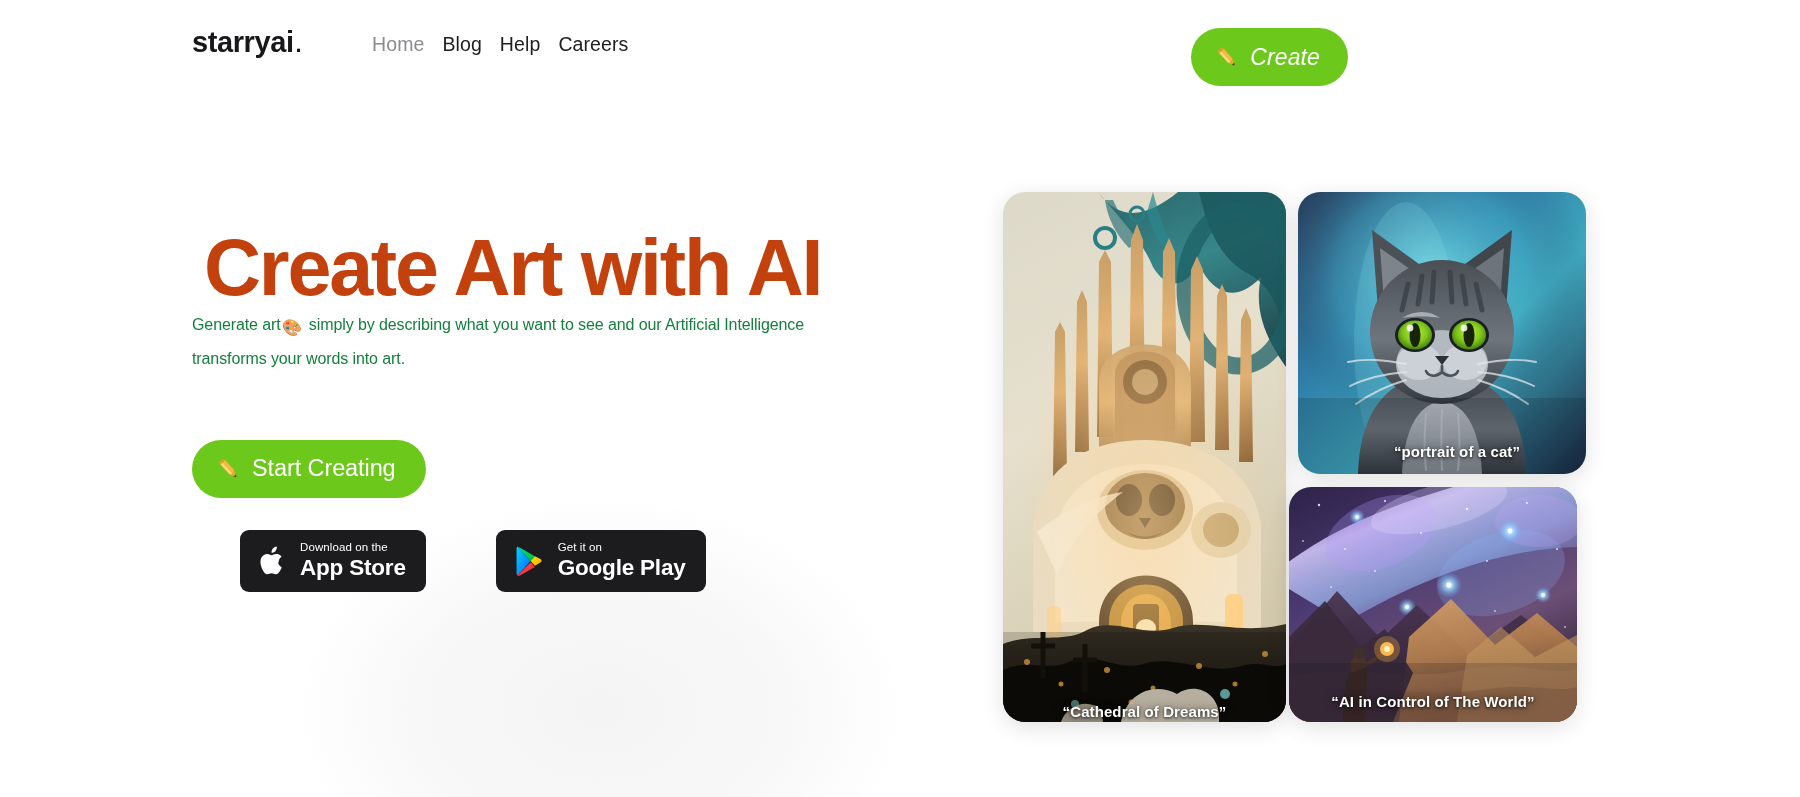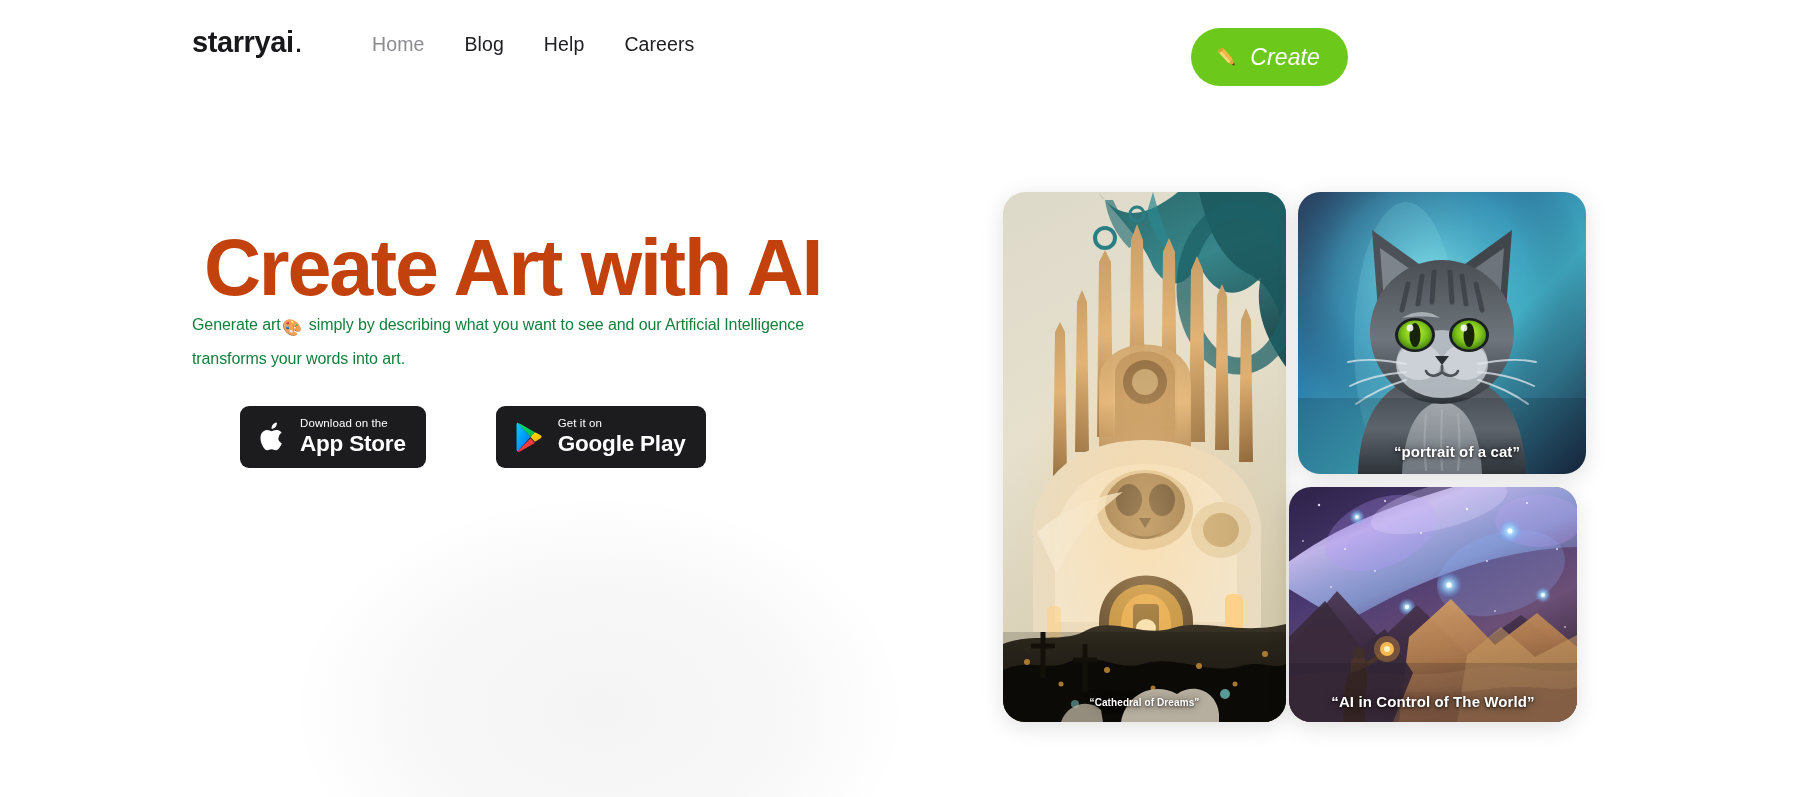--- a/index.html
+++ b/index.html
@@ -69,21 +69,21 @@
     margin-bottom: 1px;
     font-weight: 700;
   }
 
   .nav {
     position: absolute;
     left: 372px;
     top: 30px;
     display: flex;
     align-items: center;
-    gap: 40px;
+    gap: 18px;
   }
   .nav-link {
     font-size: 19.5px;
     color: #202023;
     letter-spacing: 0.1px;
     text-decoration: none;
     cursor: pointer;
     line-height: 28px;
     white-space: nowrap;
   }
@@ -221,21 +221,21 @@
     left: 0; right: 0; bottom: 12px;
     text-align: center;
     color: #ffffff;
     font-size: 15px;
     font-weight: 700;
     letter-spacing: 0.1px;
     text-shadow: 0 1px 3px rgba(0,0,0,0.75), 0 0 8px rgba(0,0,0,0.5);
     pointer-events: none;
     padding: 0 6px;
   }
-  .card-main .caption { bottom: 14px; font-size: 10px; }
+  .card-main .caption { bottom: 2px; font-size: 15px; }
   .card-cat .caption  { bottom: 14px; padding-left: 36px; }
   .card-ai .caption   { bottom: 12px; }
 </style>
 </head>
 <body>
 
 <div class="page">
 
   <div class="bg-blob"></div>
 
@@ -271,20 +271,34 @@
 
   <section class="hero">
 
     <h1 class="hero-title">Create Art with AI</h1>
 
     <p class="hero-sub">
       <span>Generate art</span><span class="palette-emoji">🎨</span>
       <span>simply by describing what you want to see and our Artificial Intelligence transforms your words into art.</span>
     </p>
 
+    <button class="btn-green start-btn">
+      <span>
+        <svg class="pencil-icon" width="29" height="29" viewBox="0 0 28 28" aria-hidden="true">
+          <g transform="rotate(-42 14 14)">
+            <rect x="11" y="3.5" width="6" height="16.5" rx="2.6" fill="#F5B942"></rect>
+            <rect x="11" y="3.5" width="2.6" height="16.5" rx="1.3" fill="#FBD778"></rect>
+            <path d="M11 20h6l-3 4.4z" fill="#E8A33A"></path>
+            <path d="M12.4 23.1h3.2l-1.6 2.3z" fill="#5a3218"></path>
+            <rect x="11" y="3.5" width="6" height="2.6" rx="1.3" fill="#E09A2F"></rect>
+          </g>
+        </svg>
+      </span>
+      <span>Start Creating</span>
+    </button>
 
     <div class="store-row">
 
       <button class="store-badge">
         <span>
           <svg class="glyph" width="29" height="34" viewBox="0 0 24 29" aria-hidden="true">
             <path fill="#ffffff" d="M17.3 15.3c0-3 2.4-4.4 2.5-4.5-1.4-2-3.5-2.3-4.2-2.3-1.8-.2-3.5 1-4.4 1-.9 0-2.3-1-3.8-1C5.5 8.5 3.7 9.6 2.7 11.4c-2 3.5-.5 8.7 1.4 11.6.9 1.4 2 3 3.5 2.9 1.4-.06 1.9-.9 3.6-.9s2.2.9 3.7.87c1.5-.03 2.5-1.4 3.4-2.8 1.1-1.6 1.5-3.2 1.6-3.3-.03-.02-3-1.2-3-4.5zM14.6 5.9c.8-1 1.3-2.3 1.1-3.7-1.1.05-2.5.76-3.3 1.73-.73.86-1.4 2.25-1.2 3.56 1.25.1 2.5-.63 3.4-1.6z"></path>
           </svg>
         </span>
         <span class="store-txt">

